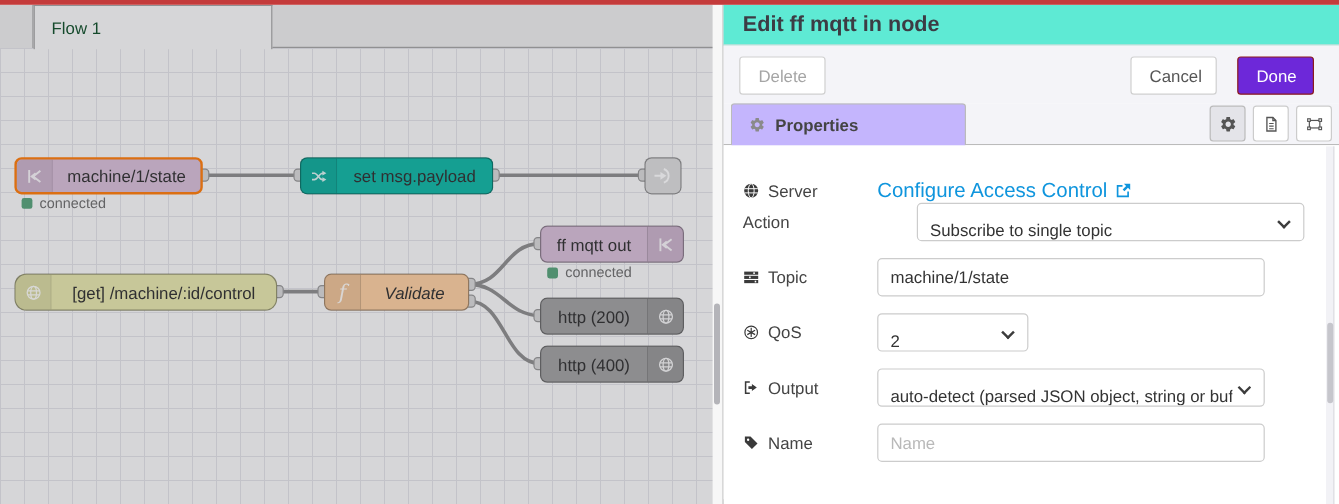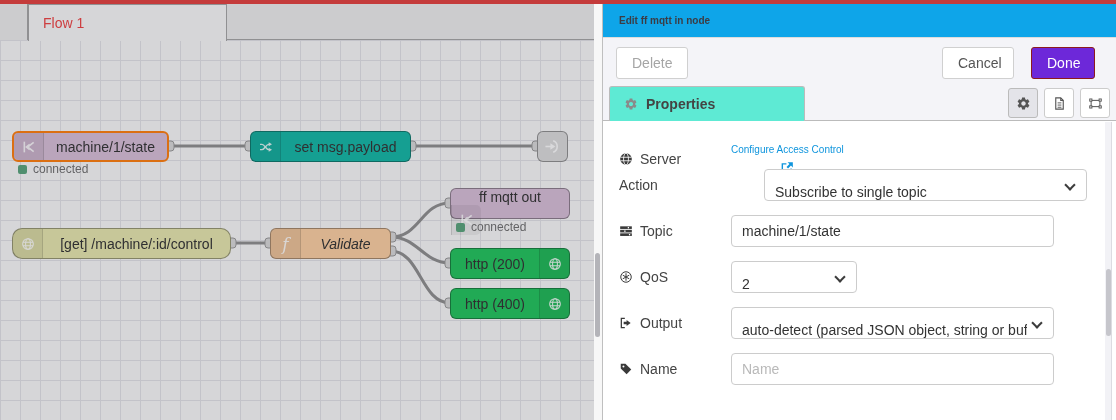--- a/index.html
+++ b/index.html
@@ -11,21 +11,21 @@
   
   .topbar { position:absolute; top:0; left:0; width:1116px; height:4px; background:#c43b3b; z-index:60; }
 
   
   .workspace { position:absolute; left:0; top:4px; width:594px; height:416px; background:#fafafa; overflow:hidden; }
   .tabbar { position:absolute; left:0; top:0; width:100%; height:36px; background:#ededed; border-bottom:1px solid #a6a6a6; }
   .tabstub { position:absolute; left:0; top:0; width:28px; height:36px; border-right:1px solid #a6a6a6; background:#ededed; }
   .flowtab {
     position:absolute; left:28px; top:0; width:199px; height:37px; background:#fafafa;
     border:1px solid #a6a6a6; border-bottom:none; z-index:2;
-    font-size:14px; color:#ef4444; line-height:36px; padding-left:14px;
+    font-size:14px; color:#14532d; line-height:36px; padding-left:14px;
   }
   .canvas {
     position:absolute; left:0; top:36px; width:594px; height:380px; background:#fafafa;
     background-image:linear-gradient(to right,#e3e3e7 1px,transparent 1px),
                      linear-gradient(to bottom,#e3e3e7 1px,transparent 1px);
     background-size:20px 20px;
   }
   .wires { position:absolute; left:0; top:0; width:594px; height:416px; z-index:5; }
   .wires path.wire { stroke:#8f8f8f; stroke-width:3; fill:none; }
   .wires rect.port { fill:#d9d9d9; stroke:#999; stroke-width:1; }
@@ -38,52 +38,52 @@
     width:30px; flex:0 0 30px; display:flex; align-items:center; justify-content:center;
     background:rgba(0,0,0,0.06);
   }
   .node .nicon.left  { border-right:1px solid rgba(0,0,0,0.12); border-radius:5px 0 0 5px; }
   .node .nicon.right { border-left:1px solid rgba(0,0,0,0.12); border-radius:0 5px 5px 0; }
   .node .nlbl { flex:1; display:flex; align-items:center; justify-content:center; padding:0 7px; white-space:nowrap; }
   .n-mqtt    { background:#d8bfd8; }
   .n-change  { background:#14b8a6; }
   .n-httpin  { background:#e7e7ae;border-radius:10px; }
   .n-func    { background:#fdd0a2; }
-  .n-httpres { background:#22c55e; }
+  .n-httpres { background:#a3a3a3; }
   .n-link    { background:#dddddd; }
   .node.selected { border:2px solid #ff7f0e; }
   .func-f { font-family:"DejaVu Serif", serif; font-style:italic; font-size:17px; color:#fff; opacity:.9; }
   .italic { font-style:italic; }
 
   .nstatus { position:absolute; display:flex; align-items:center; gap:6px; z-index:6; font-size:12px; color:#707070; }
   .sdot { width:9px; height:9px; border-radius:2px; background:#5aa57d; }
 
   .shade { position:absolute; left:0; top:0; width:594px; height:416px; background:rgba(30,30,42,0.16); z-index:30; pointer-events:none; }
 
   
   .lscroll { position:absolute; left:594px; top:4px; width:8px; height:416px; background:#f7f7f7; }
   .lscroll .thumb { position:absolute; left:1px; width:5px; top:249px; height:84px; background:#b4b4b9; border-radius:3px; }
 
   
   .panel { position:absolute; left:602px; top:4px; width:514px; height:416px; background:#fff; border-left:1px solid #bfbfbf; }
   .p-header {
-    height:34px; background:#0ea5e9; border-bottom:1px solid #dddddd;
-    line-height:33px; padding-left:16px; font-weight:bold; font-size:10px; color:#3c3c44;
+    height:34px; background:#5eead4; border-bottom:1px solid #dddddd;
+    line-height:33px; padding-left:16px; font-weight:bold; font-size:18px; color:#3c3c44;
   }
   .p-btnbar { position:relative; height:48px; background:#f4f4f8; }
   .btn {
     position:absolute; top:9px; height:32px; padding:0 15px; background:#fff;
     border:1px solid #d0d0d0; border-radius:3px; font-size:14px; font-family:inherit; cursor:pointer;
   }
   .btn-delete { left:13px; color:#a5a5a5; }
   .btn-cancel { left:339px; width:72px; color:#555; }
   .btn-done   { left:428px; width:64px; background:#6d28d9; border-color:#8c1a1e; color:#fff; }
   .p-tabbar { position:relative; height:35px; background:#f4f4f8; border-bottom:1px solid #bbb; }
   .p-tab {
-    position:absolute; left:6px; top:0; width:196px; height:35px; background:#5eead4;
+    position:absolute; left:6px; top:0; width:196px; height:35px; background:#c4b5fd;
     border:1px solid #bbb; border-bottom:none; border-radius:3px 3px 0 0; z-index:2;
     display:flex; align-items:center; gap:8px; padding-left:14px;
     font-weight:bold; font-size:14px; color:#444;
   }
   .p-tab svg { color:#8a8a8a; }
   .minis { position:absolute; right:6px; top:2px; display:flex; gap:6px; }
   .mini {
     width:30px; height:30px; background:#fff; border:1px solid #ccc; border-radius:3px;
     display:flex; align-items:center; justify-content:center; color:#555; cursor:pointer; padding:0;
   }
@@ -99,21 +99,21 @@
   input.fctl { width:323px; padding:0 10px; }
   input.fctl::placeholder { color:#b9b9b9; }
   .sel { position:relative; display:flex; align-items:flex-end; padding:0 26px 0 10px; white-space:nowrap; overflow:hidden; cursor:pointer; }
   .sel.wide { width:323px; }
   .sel.small { width:126px; }
   .sel .seltext { overflow:hidden; white-space:nowrap; }
   .chev {
     position:absolute; right:12px; top:11px; width:8px; height:8px;
     border-right:2px solid #3c3c3c; border-bottom:2px solid #3c3c3c; transform:rotate(45deg); margin-top:0;
   }
-  .linkrow { display:flex; align-items:center; gap:6px; color:#0f95dd; font-size:10px; cursor:pointer;flex-direction:column; }
+  .linkrow { display:flex; align-items:center; gap:6px; color:#0f95dd; font-size:17px; cursor:pointer; }
 
   .rscroll { position:absolute; right:4px; top:118px; width:7px; height:298px; background:#f2f2f6; border-right:1px solid #dcdce2; }
   .rscroll .thumb { position:absolute; left:1px; width:5px; top:147px; height:67px; background:#c6c6cc; border-radius:3px; }
 </style>
 </head>
 <body>
 
 <div class="topbar"></div>
 
 <div class="workspace">
@@ -199,21 +199,21 @@
     <span class="nlbl">[get] /machine/:id/control</span>
   </div>
 
   <div class="node n-func" style="left:270px; top:224px; width:121px;">
     <span class="nicon left">
         <span class="func-f">f</span>
       </span>
     <span class="nlbl italic">Validate</span>
   </div>
 
-  <div class="node n-mqtt" style="left:450px; top:184px; width:120px;flex-direction:column;">
+  <div class="node n-mqtt" style="left:450px; top:184px; width:120px;">
     <span class="nlbl">ff mqtt out</span>
     <span class="nicon right">
       <svg width="16" height="16" viewBox="0 0 24 24">
           <g stroke="#fff" stroke-width="2.4" fill="none" opacity=".85">
         <path d="M5 4v16"></path>
             <path d="M19 5l-9 7 9 7"></path>
             <path d="M13 8l-5 4 5 4"></path>
           </g>
         </svg>
     </span>

